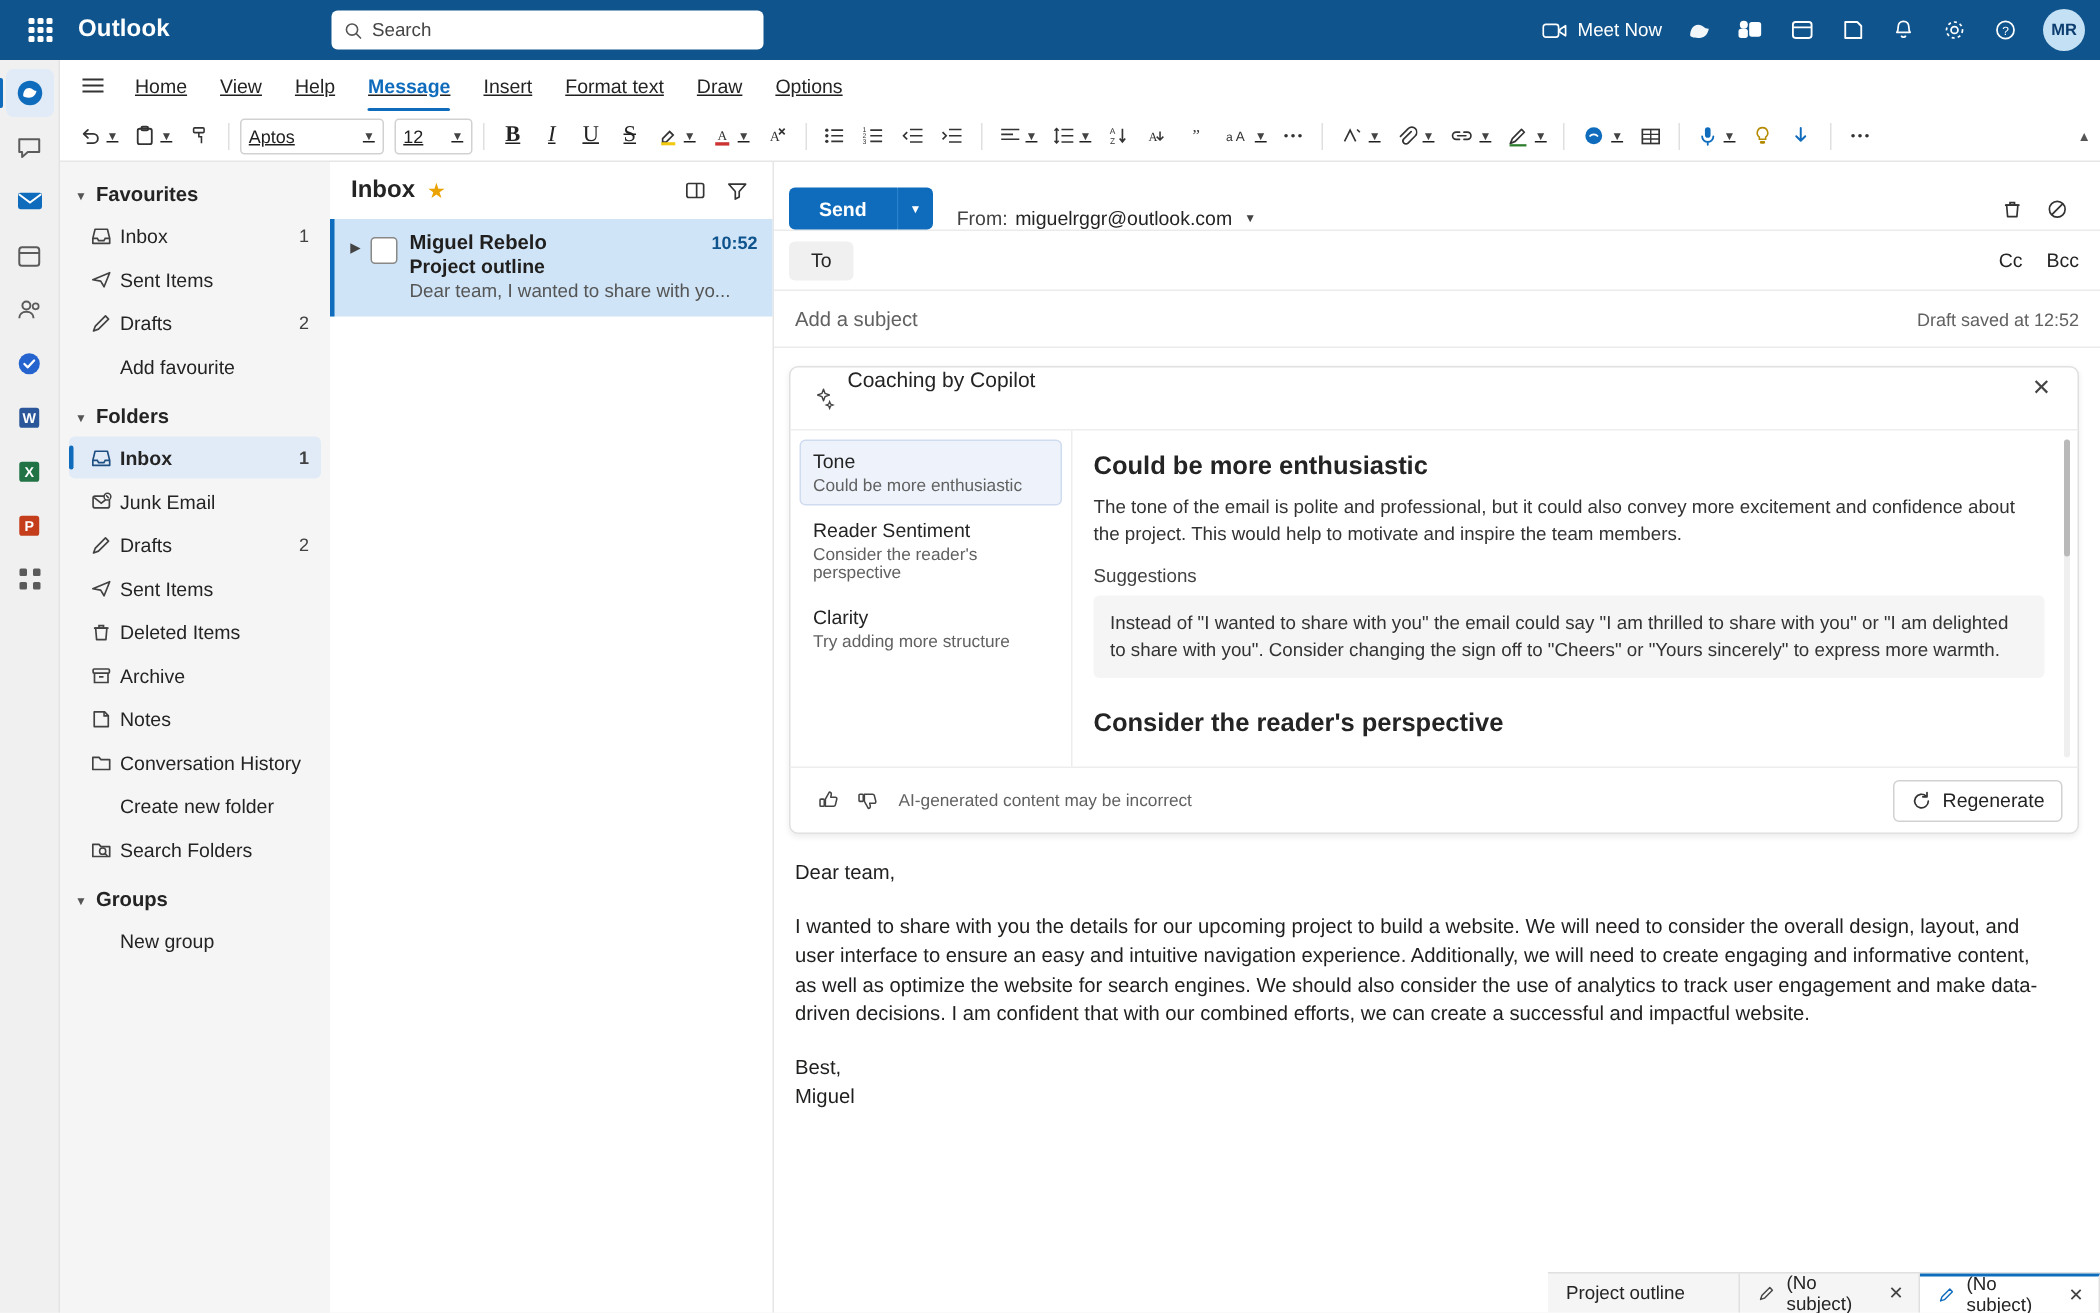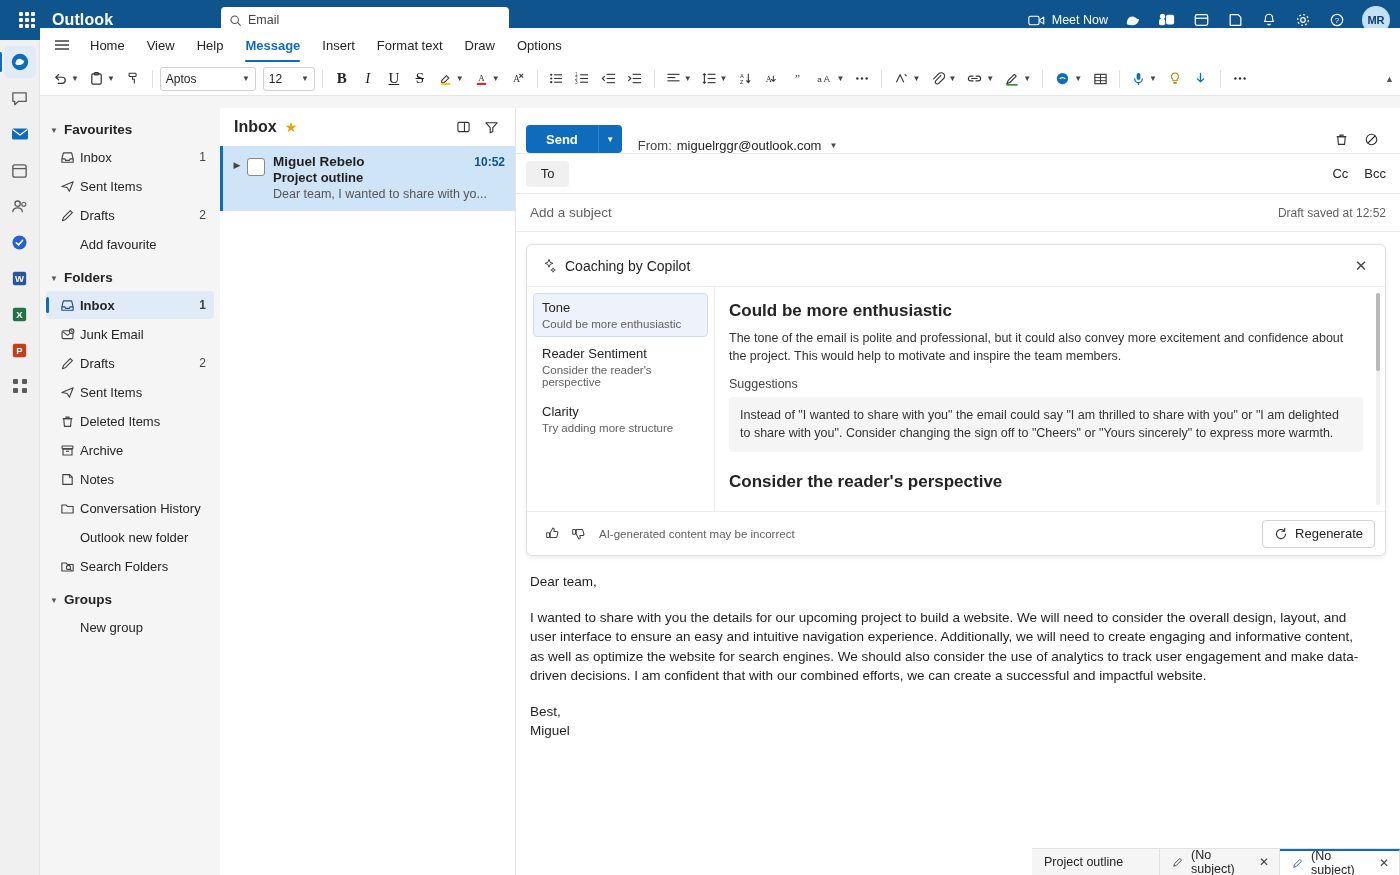--- a/index.html
+++ b/index.html
@@ -110,23 +110,24 @@
     position: absolute;
     left: -5px; top: 6px;
     width: 3px; height: 20px;
     background: #0f6cbd;
     border-radius: 2px;
   }
 
   
   .ribbon-area {
     position: absolute;
-    left: 40px; right: 0; top: 28px;
+    left: 40px; right: 0; top: 40px;
     height: 68px;
     background: #fff;
+    text-decoration: underline;
   }
   .ribbon-tabs {
     display: flex;
     align-items: center;
     height: 34px;
     padding-left: 6px;
     gap: 2px;
   }
   .hamburger {
     width: 32px; height: 28px;
@@ -375,21 +376,21 @@
   
   .coach {
     margin: 12px 14px 0 10px;
     border: 1px solid #e0e0e0;
     border-radius: 6px;
     box-shadow: 0 1.5px 4px rgba(0,0,0,.08);
     background: #fff;
     overflow: hidden;
   }
   .coach-head {
-    display: flex; align-items: center;
+    display: flex; 
     height: 42px;
     padding: 0 10px 0 14px;
     border-bottom: 1px solid #ededed;
   }
   .coach-title { font-size: 14px; color: #242424; margin-left: 8px; }
   .coach-head .spacer { flex: 1; }
   .coach-x { width: 28px; height: 26px; display:flex;align-items:center;justify-content:center;border-radius:4px;cursor:pointer;color:#444;font-size:15px; }
   .coach-body { display: flex; height: 224px; }
   .coach-left {
     width: 188px;
@@ -513,21 +514,21 @@
   <div class="brand">Outlook</div>
 
   <div class="searchwrap">
     <div class="searchbox">
       <span class="ico">
         <svg width="13" height="13" viewBox="0 0 16 16">
             <circle cx="7" cy="7" r="4.6" fill="none" stroke="#555" stroke-width="1.3"></circle>
             <line x1="10.4" y1="10.4" x2="14" y2="14" stroke="#555" stroke-width="1.3" stroke-linecap="round"></line>
           </svg>
       </span>
-      <span>Email</span>
+      <span>Search</span>
     </div>
   </div>
 
   <div class="topright">
     <div class="tbtn meetnow">
       <span class="ico">
         <svg width="17" height="13" viewBox="0 0 20 14">
             <rect x="1" y="2" width="12" height="10" rx="2" fill="none" stroke="#fff" stroke-width="1.3"></rect>
             <path d="M14 6 L18.5 3 L18.5 11 L14 8 Z" fill="none" stroke="#fff" stroke-width="1.3" stroke-linejoin="round"></path>
           </svg>
@@ -1047,21 +1048,21 @@
   </div>
   <div class="frow">
     <span class="fi">
       <svg width="15" height="15" viewBox="0 0 16 16">
           <path d="M2 4.2h4.4l1.4 1.6H14v7H2z" fill="none" stroke="#424242" stroke-width="1.2" stroke-linejoin="round"></path>
         </svg>
     </span>
     <span class="flabel">Conversation History</span>
     <span class="fcount"></span>
   </div>
-  <div class="flink">Outlook new folder</div>
+  <div class="flink">Create new folder</div>
   <div class="frow">
     <span class="fi">
       <svg width="15" height="15" viewBox="0 0 16 16">
           <path d="M2 4.2h4.4l1.4 1.6H14v7H2z" fill="none" stroke="#424242" stroke-width="1.2" stroke-linejoin="round"></path>
           <circle cx="9" cy="9" r="2.2" fill="#f5f5f5" stroke="#424242" stroke-width="1.1"></circle>
           <line x1="10.6" y1="10.6" x2="12.4" y2="12.4" stroke="#424242" stroke-width="1.1"></line>
         </svg>
     </span>
     <span class="flabel">Search Folders</span>
   </div>

